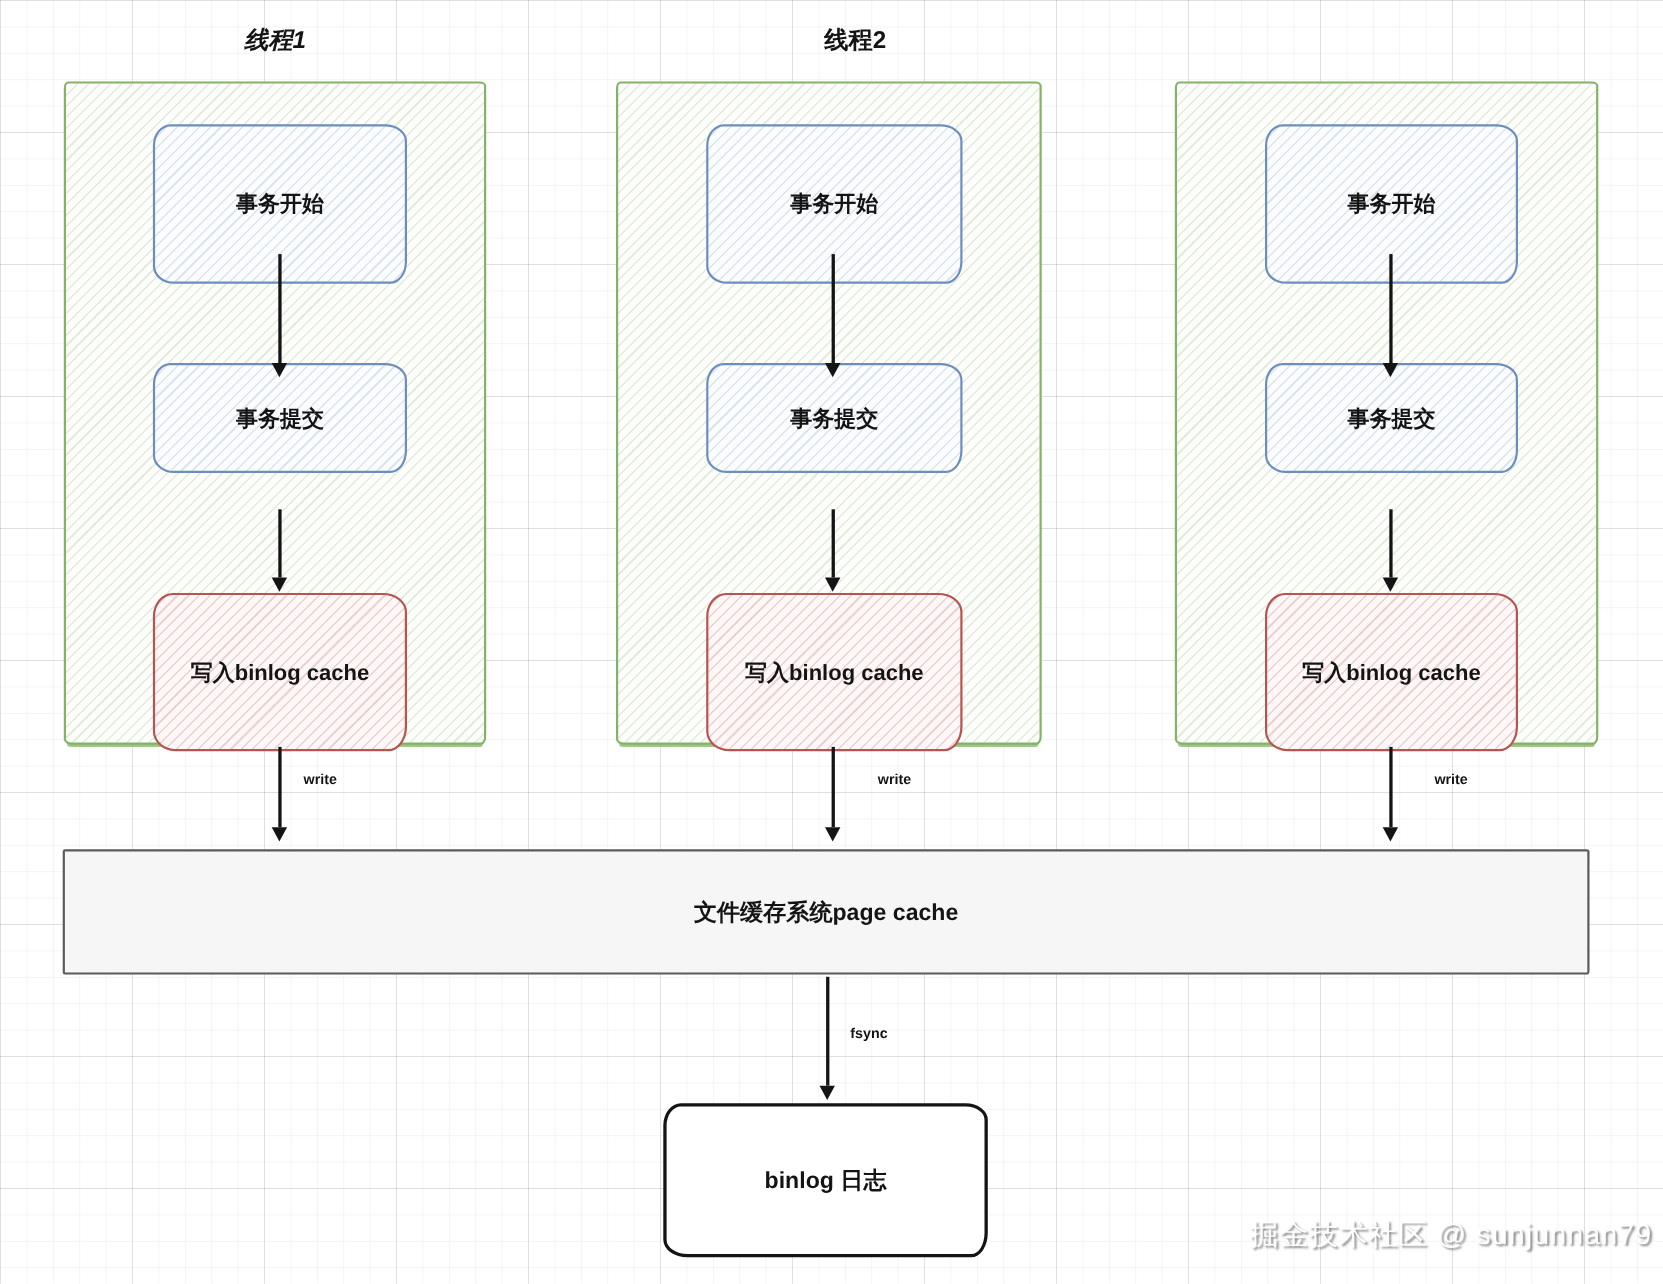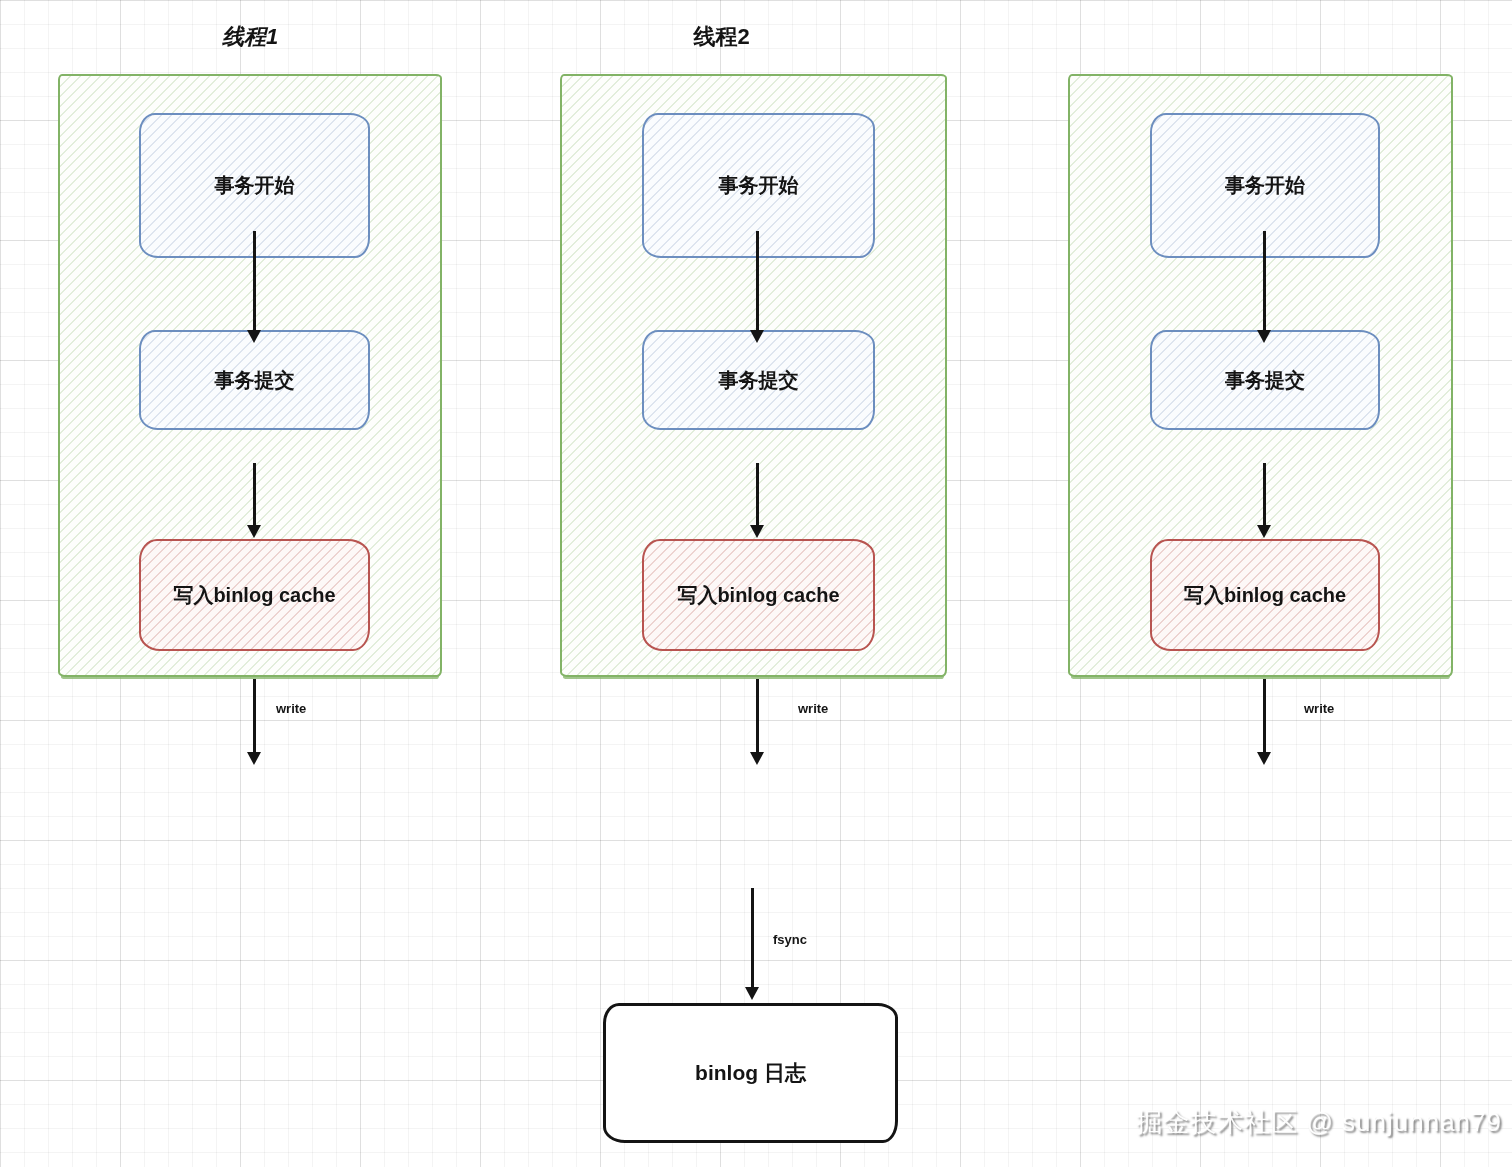--- a/index.html
+++ b/index.html
@@ -18,21 +18,21 @@
       linear-gradient(rgba(0,0,0,0.045) 1px, transparent 1px),
       linear-gradient(90deg, rgba(0,0,0,0.045) 1px, transparent 1px);
     background-size:120px 120px, 120px 120px, 24px 24px, 24px 24px;
   }
   .thread-title {
     position:absolute; top:22px; height:30px;
     font-size:22px; font-weight:bold; text-align:center; line-height:30px;
     color:#141414;
   }
   #title-1 { left:58px;   width:384px;font-style:italic; }
-  #title-2 { left:528px;  width:387px; }
+  #title-2 { left:584px;  width:387px; }
   #title-3 { left:1068px; width:385px; }
 
   .container {
     position:absolute; top:74px; height:603px;
     border:2.5px solid #82b366;
     border-radius:4px 6px 5px 7px / 6px 4px 7px 5px;
     background-color:#fdfefc;
     background-image:repeating-linear-gradient(135deg,
       rgba(130,179,102,0.22) 0 1.4px, rgba(255,255,255,0) 1.4px 7px);
     box-shadow:0 5px 0 -3px rgba(130,179,102,0.75);
@@ -59,21 +59,21 @@
     background-image:repeating-linear-gradient(135deg,
       rgba(190,105,98,0.26) 0 1.4px, rgba(255,255,255,0) 1.4px 7px);
   }
   
   .col1 { left:139px;  width:231px; }
   .col2 { left:642px;  width:233px; }
   .col3 { left:1150px; width:230px; }
   
   .row1 { top:113px; height:145px; }
   .row2 { top:330px; height:100px; }
-  .row3 { top:539px; height:112px; }
+  .row3 { top:539px; height:144px; }
 
   .arrow {
     position:absolute; width:2.6px; background:#141414;
   }
   .arrow::after {
     content:""; position:absolute; left:50%; bottom:-13px;
     transform:translateX(-50%);
     border-left:7px solid transparent; border-right:7px solid transparent;
     border-top:13px solid #141414;
   }
@@ -152,20 +152,21 @@
   <div class="arrow" id="a1-3"></div>
   <div class="arrow" id="a2-3"></div>
 
   <div class="arrow" id="aw-1"></div>
   <div class="arrow" id="aw-2"></div>
   <div class="arrow" id="aw-3"></div>
   <div class="edge-label" id="wl-1">write</div>
   <div class="edge-label" id="wl-2">write</div>
   <div class="edge-label" id="wl-3">write</div>
 
+  <div class="page-cache">文件缓存系统page cache</div>
 
   <div class="arrow" id="af"></div>
   <div class="edge-label" id="fl">fsync</div>
 
   <div class="binlog">binlog 日志</div>
 
   <div class="watermark">掘金技术社区 @ sunjunnan79</div>
 
 </div>
 

